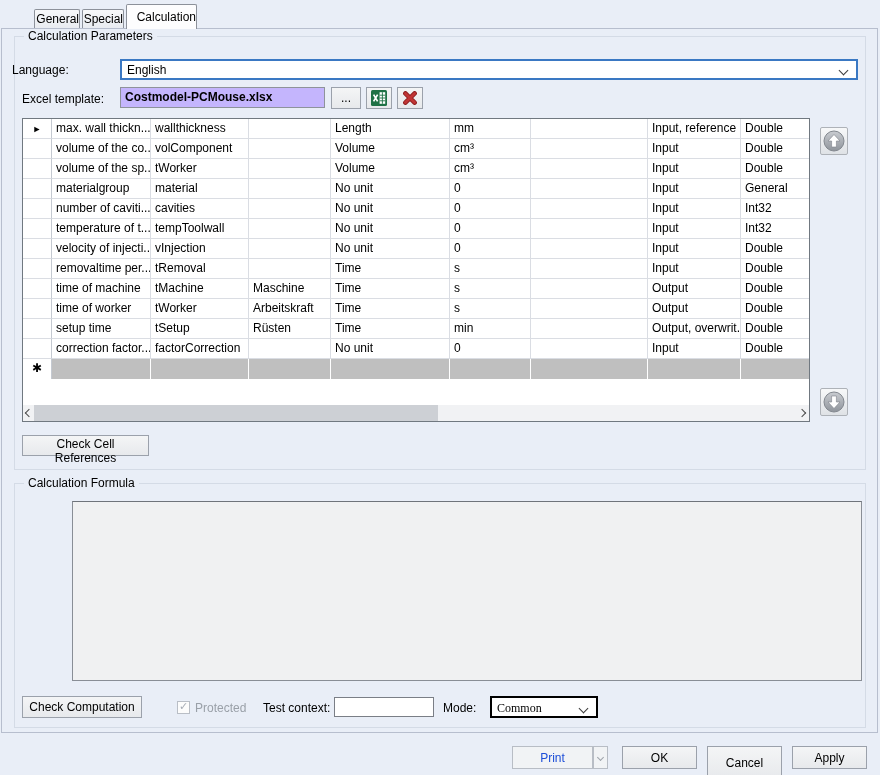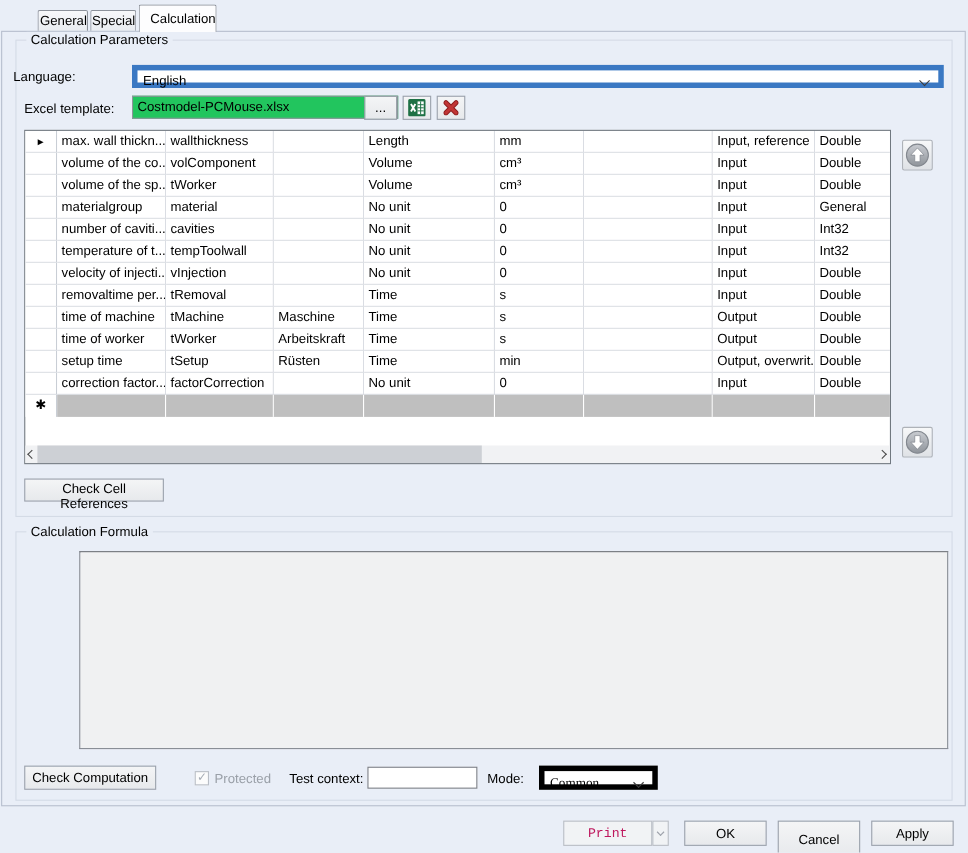--- a/index.html
+++ b/index.html
@@ -29,33 +29,33 @@
   }
 
   
   .groupbox{border:1px solid #d4dbe6;box-sizing:border-box;}
   .grouplabel{
     position:absolute;top:-8px;left:9px;background:#e9eef7;
     padding:0 4px;line-height:14px;
   }
 
   
-  .combo{background:#fff;border:5px solid #000000;}
+  .combo{background:#fff;border:2px solid #000000;}
   .combo .val{position:absolute;left:5px;top:0;line-height:19px;}
   .chev{position:absolute;display:inline-block;width:6px;height:6px;
     border-right:1.6px solid #3c3c3c;border-bottom:1.6px solid #3c3c3c;}
   .chev.down{transform:rotate(45deg);}
   .chev.left{transform:rotate(135deg);}
   .chev.right{transform:rotate(-45deg);}
   .btn{
     background:linear-gradient(#f4f5f6,#e7e9ec);
     border:1px solid #9ba1ab;text-align:center;color:#000;
     box-sizing:border-box;font-family:"Liberation Sans",sans-serif;font-size:12px;
   }
-  .btn.disabled{color:#be185d;border-color:#b8bdc5;background:#f1f3f5;font-family:Liberation Mono, monospace;}
+  .btn.disabled{color:#1d4ed8;border-color:#b8bdc5;background:#f1f3f5;}
   .textbox{background:#fff;border:1px solid #7a7e86;box-sizing:border-box;
     font-family:"Liberation Sans",sans-serif;font-size:12px;padding:0 4px;}
 
   
   .grid{
     position:absolute;left:22px;top:118px;width:788px;height:304px;
     background:#fff;border:1px solid #707880;overflow:hidden;box-sizing:border-box;
   }
   .grow{display:grid;grid-template-columns:29px 99px 98px 82px 119px 81px 117px 93px 70px;height:20px;}
   .gcell{
@@ -112,21 +112,21 @@
   <span class="grouplabel">Calculation Parameters</span>
 </div>
 
 <span class="lbl" style="left:12px;top:63px;">Language:</span>
 <div class="abs combo" style="left:120px;top:59px;width:738px;height:21px;border-color:#3a78c3;">
   <span class="val">English</span>
   <span class="chev down" style="right:9px;top:6px;"></span>
 </div>
 
 <span class="lbl" style="left:22px;top:92px;">Excel template:</span>
-<div class="abs textbox" style="left:120px;top:87px;width:242px;height:21px;background:#22c55e;border-color:#8e939b;line-height:19px;">
+<div class="abs textbox" style="left:120px;top:87px;width:205px;height:21px;background:#c4b5fd;border-color:#8e939b;line-height:19px;font-weight:bold;">
   <span>Costmodel-PCMouse.xlsx</span>
 </div>
 <button class="abs btn" style="left:331px;top:87px;width:30px;height:22px;">
   <span>...</span>
 </button>
 <button class="abs btn" style="left:366px;top:87px;width:26px;height:22px;padding:0;">
   <span style="display:inline-block;margin-top:2px;">
     <svg width="16" height="16" viewBox="0 0 16 16">
       <rect x="0" y="0" width="16" height="16" rx="1.5" fill="#1e7145"></rect>
       <rect x="8.6" y="2.2" width="5.6" height="11.6" fill="#ffffff"></rect>

